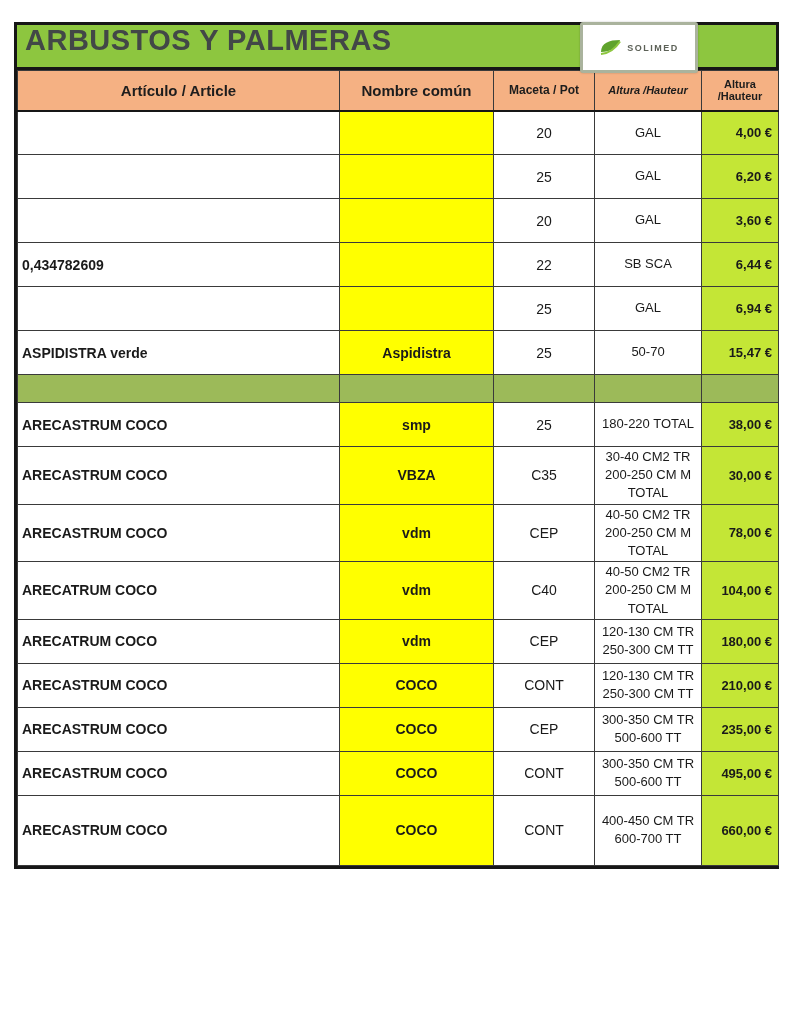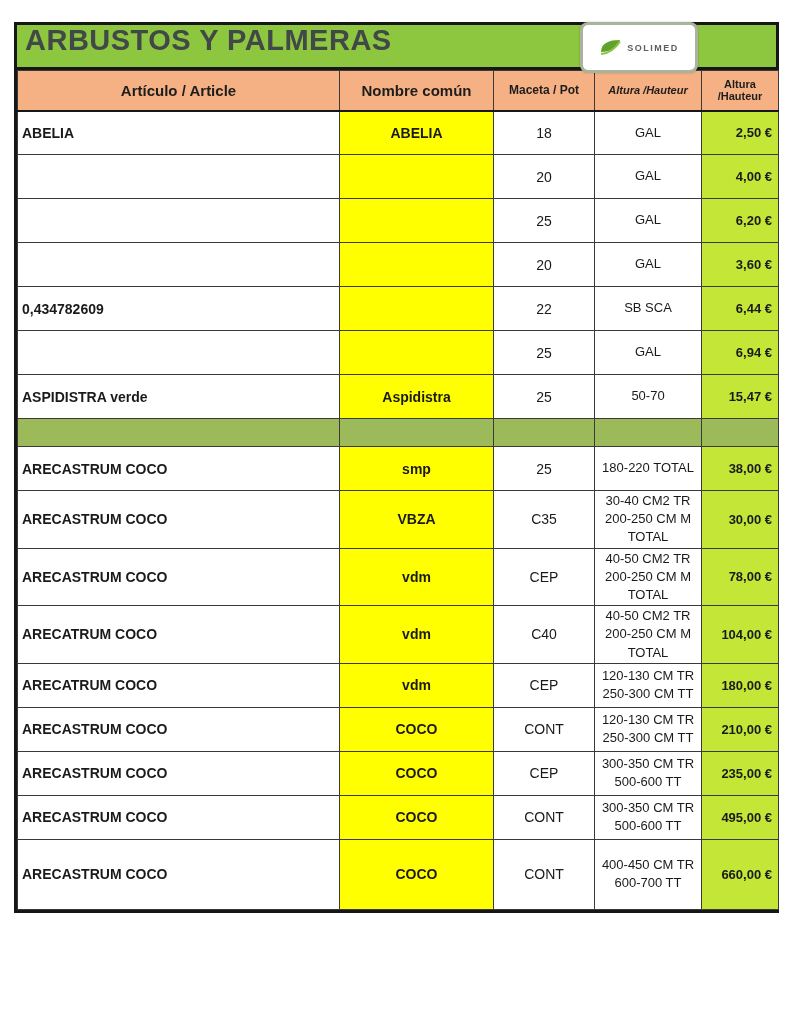--- a/index.html
+++ b/index.html
@@ -38,21 +38,21 @@
     line-height:1;
   }
   .logo {
     position:absolute;
     left:563px;
     top:-3px;
     width:112px;
     height:45px;
     background:#ffffff;
     border:3px solid rgba(125,138,105,0.65);
-    border-radius:8px;
+    border-radius:3px;
     display:flex;
     align-items:center;
     justify-content:center;
     gap:4px;
     box-shadow:0 0 2px rgba(0,0,0,0.25);
   }
   .logo-text {
     font-size:9px;
     font-weight:bold;
     letter-spacing:1.5px;
@@ -132,37 +132,20 @@
           <th class="th-article">Artículo / Article</th>
           <th class="th-common">Nombre común</th>
           <th class="th-pot">Maceta / Pot</th>
           <th class="th-height">Altura /Hauteur</th>
           <th class="th-price">Altura /Hauteur</th>
         </tr>
       </thead>
       <tbody id="table-body">
           <tr>
             <td class="td-article">
-              <div class="cellwrap">ABELIA</div>
-            </td>
-            <td class="td-common">
-              <div class="cellwrap">ABELIA</div>
-            </td>
-            <td class="td-pot">
-              <div class="cellwrap">18</div>
-            </td>
-            <td class="td-height">
-              <div class="cellwrap">GAL</div>
-            </td>
-            <td class="td-price">
-              <div class="cellwrap">2,50 €</div>
-            </td>
-          </tr>
-          <tr>
-            <td class="td-article">
               <div class="cellwrap"></div>
             </td>
             <td class="td-common">
               <div class="cellwrap"></div>
             </td>
             <td class="td-pot">
               <div class="cellwrap">20</div>
             </td>
             <td class="td-height">
               <div class="cellwrap">GAL</div>

